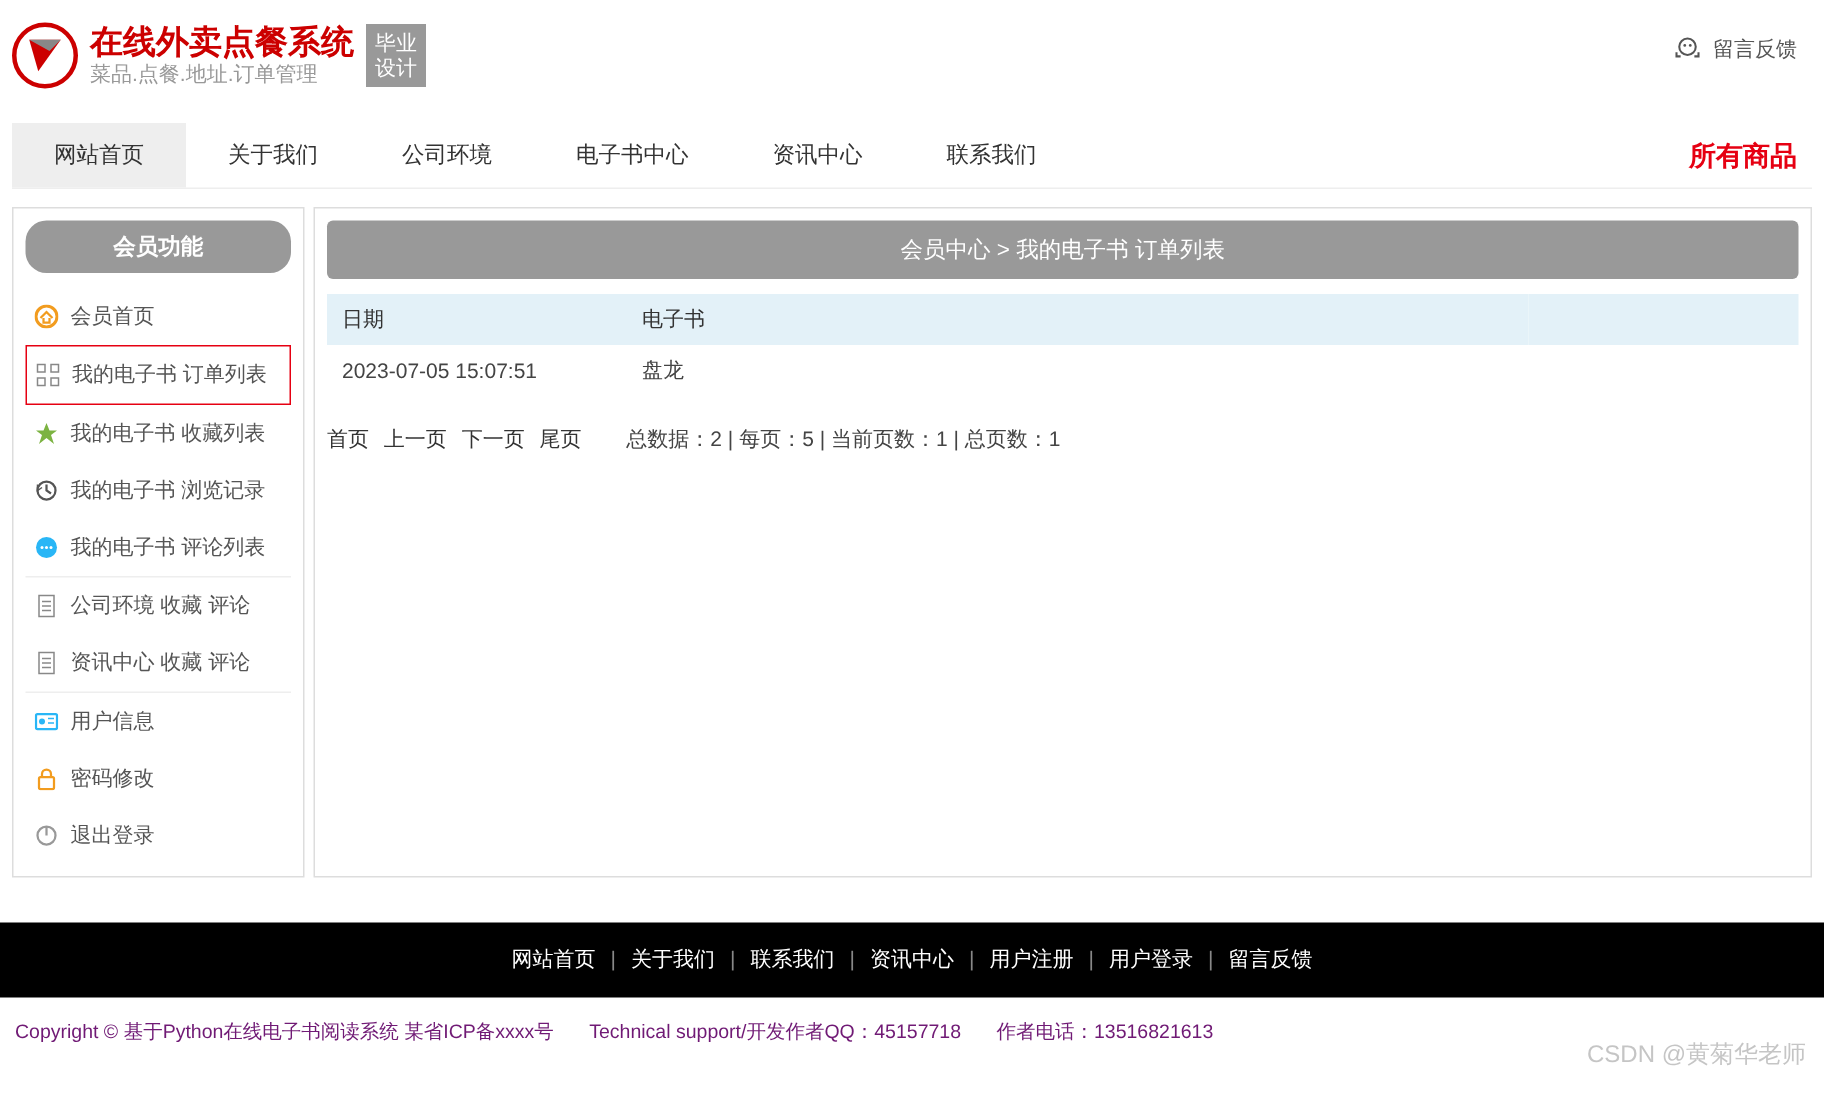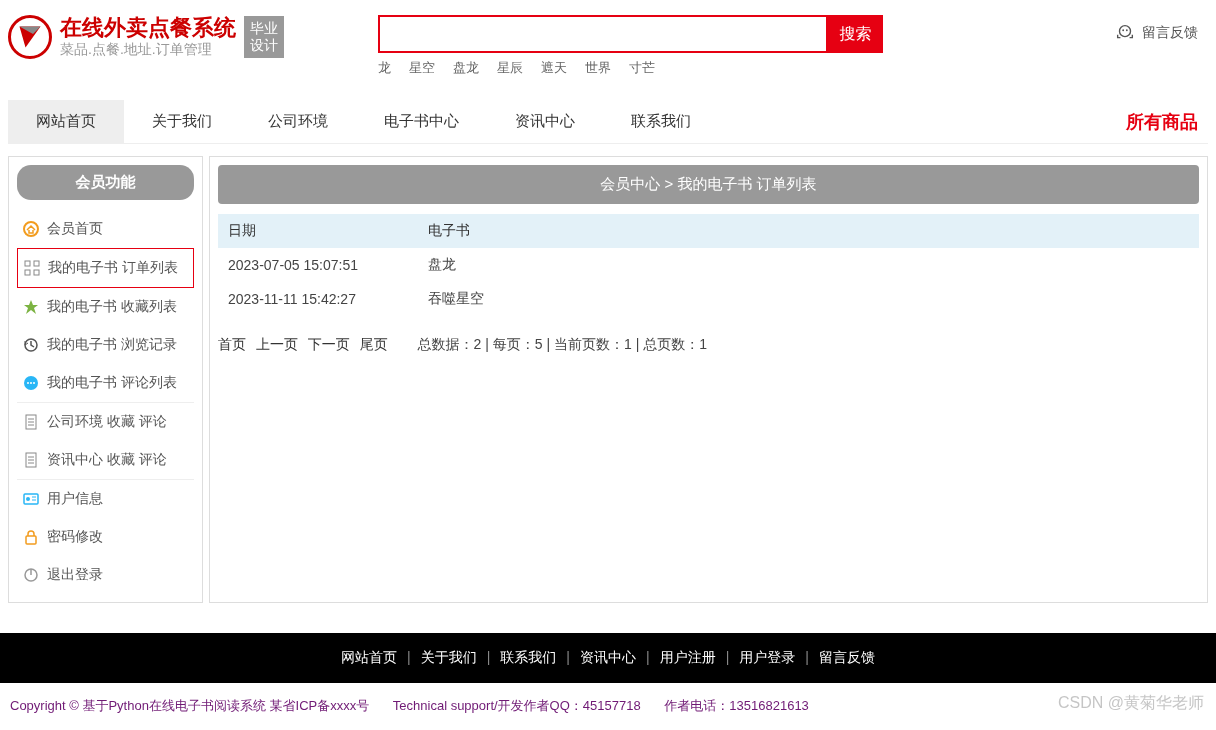--- a/index.html
+++ b/index.html
@@ -75,27 +75,20 @@
       <div class="logo-text">
         <div class="logo-title">在线外卖点餐系统</div>
         <div class="logo-sub">菜品.点餐.地址.订单管理</div>
       </div>
       <div class="badge-box">
         <div>毕业</div>
         <div>设计</div>
       </div>
     </div>
 
-    <div class="search-area">
-      <div class="search-row">
-        <input class="search-input" placeholder="" style="">
-        <button class="search-btn">搜索</button>
-      </div>
-      <div class="hot-words" id="hot-words"><span>龙</span><span>星空</span><span>盘龙</span><span>星辰</span><span>遮天</span><span>世界</span><span>寸芒</span></div>
-    </div>
 
     <div class="feedback">
       <svg class="feedback-icon" viewBox="0 0 24 24">
         <circle cx="12" cy="10" r="6" fill="none" stroke="#555" stroke-width="1.5"></circle>
         <path d="M4 14 v3 h3 M20 14 v3 h-3" fill="none" stroke="#555" stroke-width="1.5"></path>
         <circle cx="10" cy="9" r="1" fill="#555"></circle>
           <circle cx="14" cy="9" r="1" fill="#555"></circle>
       </svg>
       <span>留言反馈</span>
     </div>
@@ -227,25 +220,20 @@
               <th style="width: auto;">电子书</th>
               <th style="width: 180px;"></th>
             </tr>
           </thead>
         <tbody id="tbody">
             <tr>
               <td>2023-07-05 15:07:51</td>
               <td>盘龙</td>
               <td></td>
             </tr>
-            <tr>
-              <td>2023-11-11 15:42:27</td>
-              <td>吞噬星空</td>
-              <td></td>
-            </tr>
           </tbody>
       </table>
       <div class="pager">
         <a>首页</a>
         <a>上一页</a>
         <a>下一页</a>
         <a>尾页</a>
         <span class="pager-stats">总数据：2 | 每页：5 | 当前页数：1 | 总页数：1</span>
       </div>
     </div>

